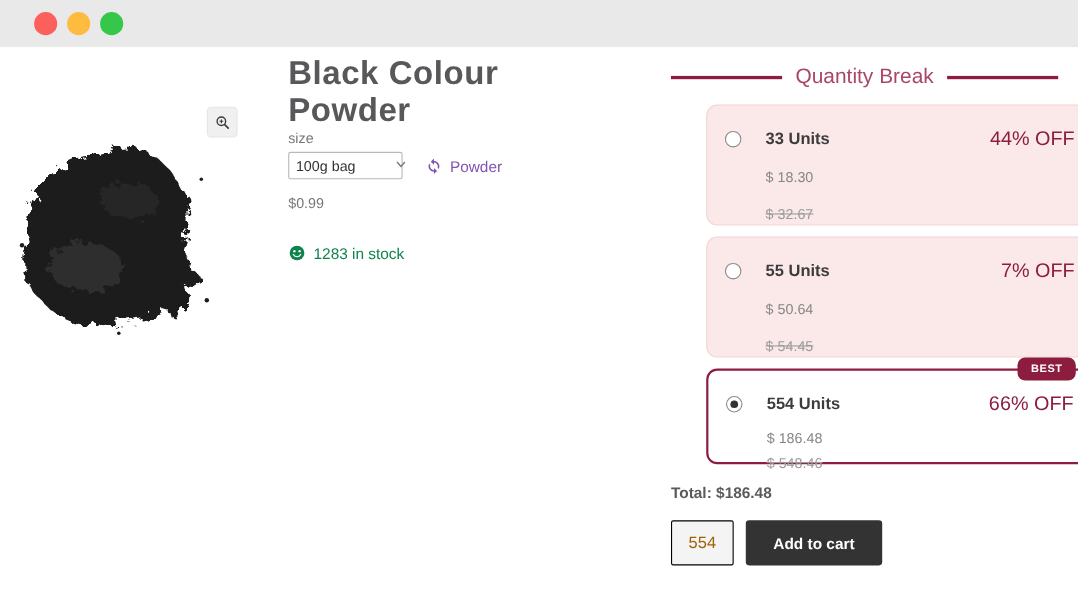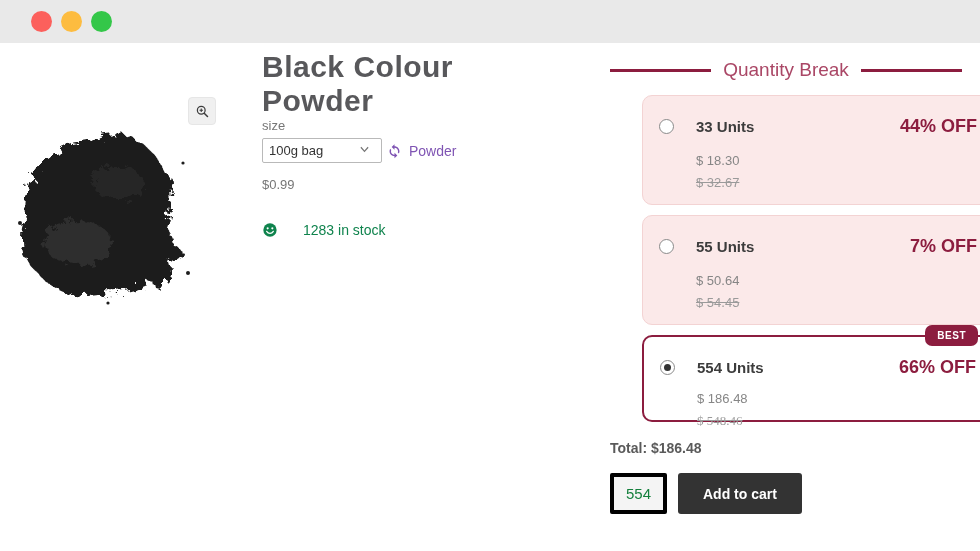--- a/index.html
+++ b/index.html
@@ -32,32 +32,32 @@
   .powder { position: absolute; left: 2px; top: 40px; }
 
   
   .summary { position: absolute; left: 262px; top: 7px; width: 310px; }
   .product-title { font-size: 30px; font-weight: 700; color: #58585b; letter-spacing: 0.5px; }
   .price-range { margin-top: 38px; font-size: 13px; color: #767676; }
   .size-label { font-size: 13px; color: #767676; }
   .variation-row { margin-top: 5px; display: flex; align-items: center; }
   .select-wrap { position: relative; width: 112px; }
   select.size-select {
-    width: 120px; height: 25px; font-size: 13px; color: #333;
+    width: 104px; height: 25px; font-size: 13px; color: #333;
     font-family: "Liberation Sans", "DejaVu Sans", sans-serif;
     border: 1px solid #b9b9b9; border-radius: 2px; background: #fff;
     -webkit-appearance: none; appearance: none; padding: 0 18px 0 6px;
   }
   .select-chevron { position: absolute; right: 5px; top: 8px; pointer-events: none; }
   .clear-link {
     display: flex; align-items: center; gap: 6px; margin-left: 12px;
     color: #7f54b3; font-size: 14px; text-decoration: none; cursor: pointer;
   }
   .unit-price { margin-top: 14px; font-size: 13px; color: #767676; }
-  .stock-row { margin-top: 30px; display: flex; gap: 25px; }
+  .stock-row { margin-top: 30px; display: flex; gap: 7px; }
   .stock-text { font-size: 14px; color: #0f834d; }
 
   
   .qb { position: absolute; left: 610px; top: 14px; width: 352px; }
   .qb-header { display: flex; align-items: center; justify-content: center; height: 26px; }
   .qb-line { flex: 1; height: 3px; background: #8c1d3f; max-width: 106px; }
   .qb-title { margin: 0 12px; font-size: 19px; color: #aa4766; white-space: nowrap; }
 
   .qb-option {
     position: relative; width: 352px; border-radius: 10px; margin-top: 10px;
@@ -70,36 +70,36 @@
   .qb-row1 { position: absolute; left: 16px; right: 16px; top: 20px; display: flex; align-items: center; }
   .radio {
     width: 15px; height: 15px; border-radius: 50%; border: 1px solid #8a8a8a;
     background: #fff; position: relative; flex: 0 0 15px;
   }
   .radio.checked::after {
     content: ""; position: absolute; left: 3px; top: 3px; width: 7px; height: 7px;
     border-radius: 50%; background: #333;
   }
   .qb-units { margin-left: 22px; font-size: 15px; font-weight: bold; color: #3c3c3c; }
-  .qb-discount { margin-left: auto; font-size: 18px; font-weight: bold; color: #8c1d3f; }
+  .qb-discount { margin-left: auto; font-size: 18px; font-weight: normal; color: #8c1d3f; }
   .qb-price { position: absolute; left: 53px; top: 57px; font-size: 13px; color: #868686; }
-  .qb-original { position: absolute; left: 53px; top: 79px; font-size: 13px; color: #9a9a9a; text-decoration: line-through; }
+  .qb-original { position: absolute; left: 53px; top: 91px; font-size: 13px; color: #9a9a9a; text-decoration: line-through; }
   .qb-option.selected .qb-price { top: 54px; }
-  .qb-option.selected .qb-original { top: 76px; font-family: Liberation Serif, serif; }
+  .qb-option.selected .qb-original { top: 76px; }
   .best-badge {
     position: absolute; top: -12px; right: 14px; background: #8c1d3f; color: #fff;
     font-size: 10px; font-weight: bold; letter-spacing: 0.5px;
     padding: 5px 12px; border-radius: 7px;
   }
 
   .qb-total { margin-top: 18px; font-size: 14px; font-weight: bold; color: #5a5a5a; }
   .qb-cart-row { margin-top: 17px; display: flex; align-items: center; }
   .qty-input {
-    width: 57px; height: 41px; background: #f4f4f4; border: 4px solid #000000;
-    border-radius: 2px; text-align: center; font-size: 15px; color: #15803d;
+    width: 57px; height: 41px; background: #f4f4f4; border: 1px solid #000000;
+    border-radius: 2px; text-align: center; font-size: 15px; color: #a16207;
     font-family: "Liberation Sans", "DejaVu Sans", sans-serif;
   }
   .add-to-cart {
     margin-left: 11px; height: 41px; padding: 4px 25px; background: #333333;
     color: #fff; border: none; border-radius: 3px; font-size: 14px; font-weight: bold;
     font-family: "Liberation Sans", "DejaVu Sans", sans-serif; cursor: pointer;
   }
 </style>
 </head>
 <body>

